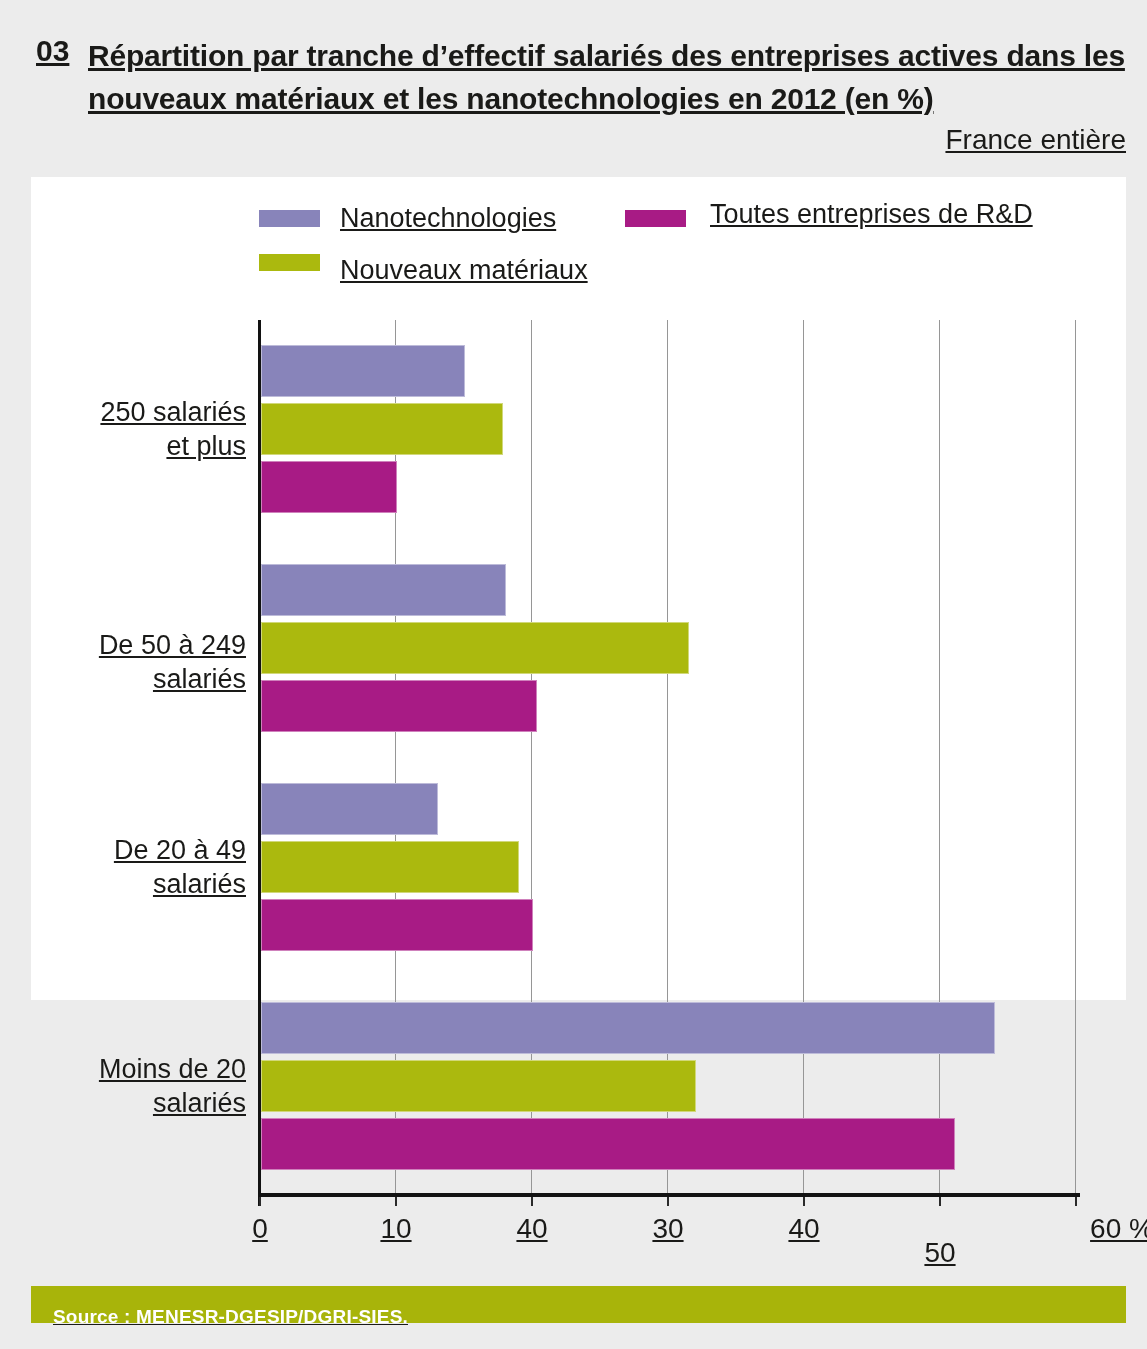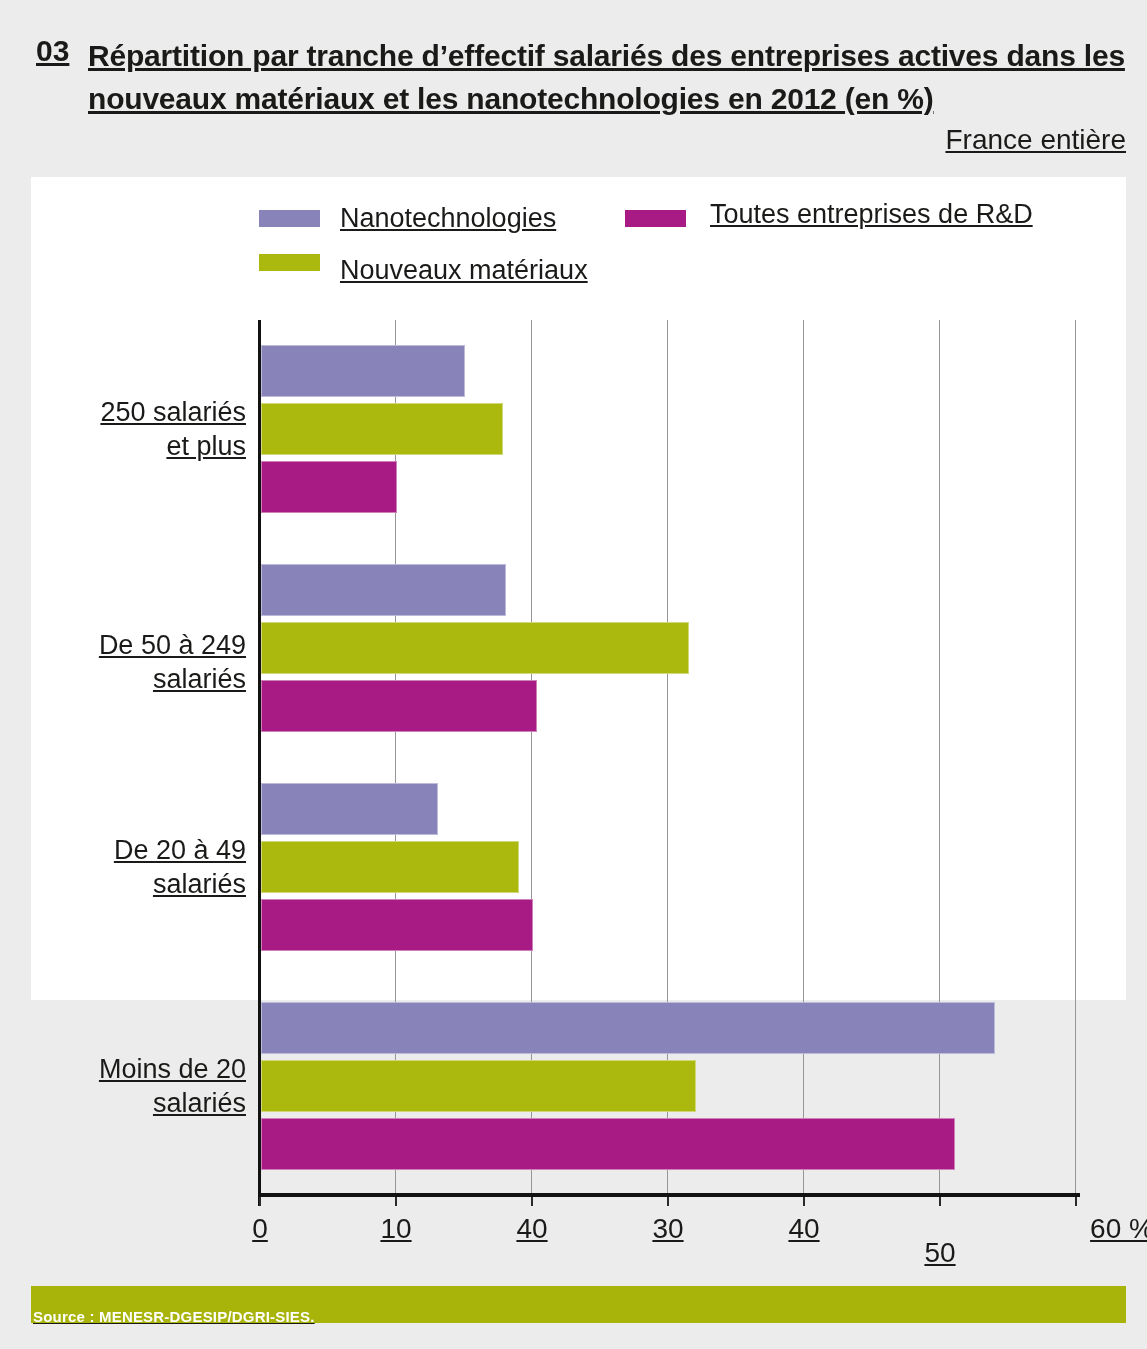--- a/index.html
+++ b/index.html
@@ -24,21 +24,21 @@
   
   .gridline{width:1px;background:#969696;}
   .y-axis{width:3px;background:#121212;}
   .x-axis{height:4px;background:#121212;}
   .axis-tick{width:2px;height:9px;background:#2a2a2a;}
   .bar{height:52px;box-sizing:border-box;border:1px solid rgba(255,255,255,0.45);}
   .cat-label{width:200px;text-align:right;font-size:27px;line-height:34px;white-space:pre-line;}
   .x-tick-label{width:140px;text-align:center;font-size:28px;}
   
   .source-bar{left:0;top:1109px;width:1095px;height:37px;display:flex;align-items:center;}
-  .source-text{font-size:15px;font-weight:bold;color:#ffffff;padding-left:2px;letter-spacing:0.2px;margin-top:24px;}
+  .source-text{font-size:19px;font-weight:bold;color:#ffffff;padding-left:22px;letter-spacing:0.2px;margin-top:24px;}
 </style>
 </head>
 <body>
 
 <div class="abs fig-num">03</div>
 <div class="abs title">Répartition par tranche d’effectif salariés des entreprises actives dans les nouveaux matériaux et les nanotechnologies en 2012 (en %)</div>
 <div class="abs subtitle">France entière</div>
 
 <div class="abs panel">
 

